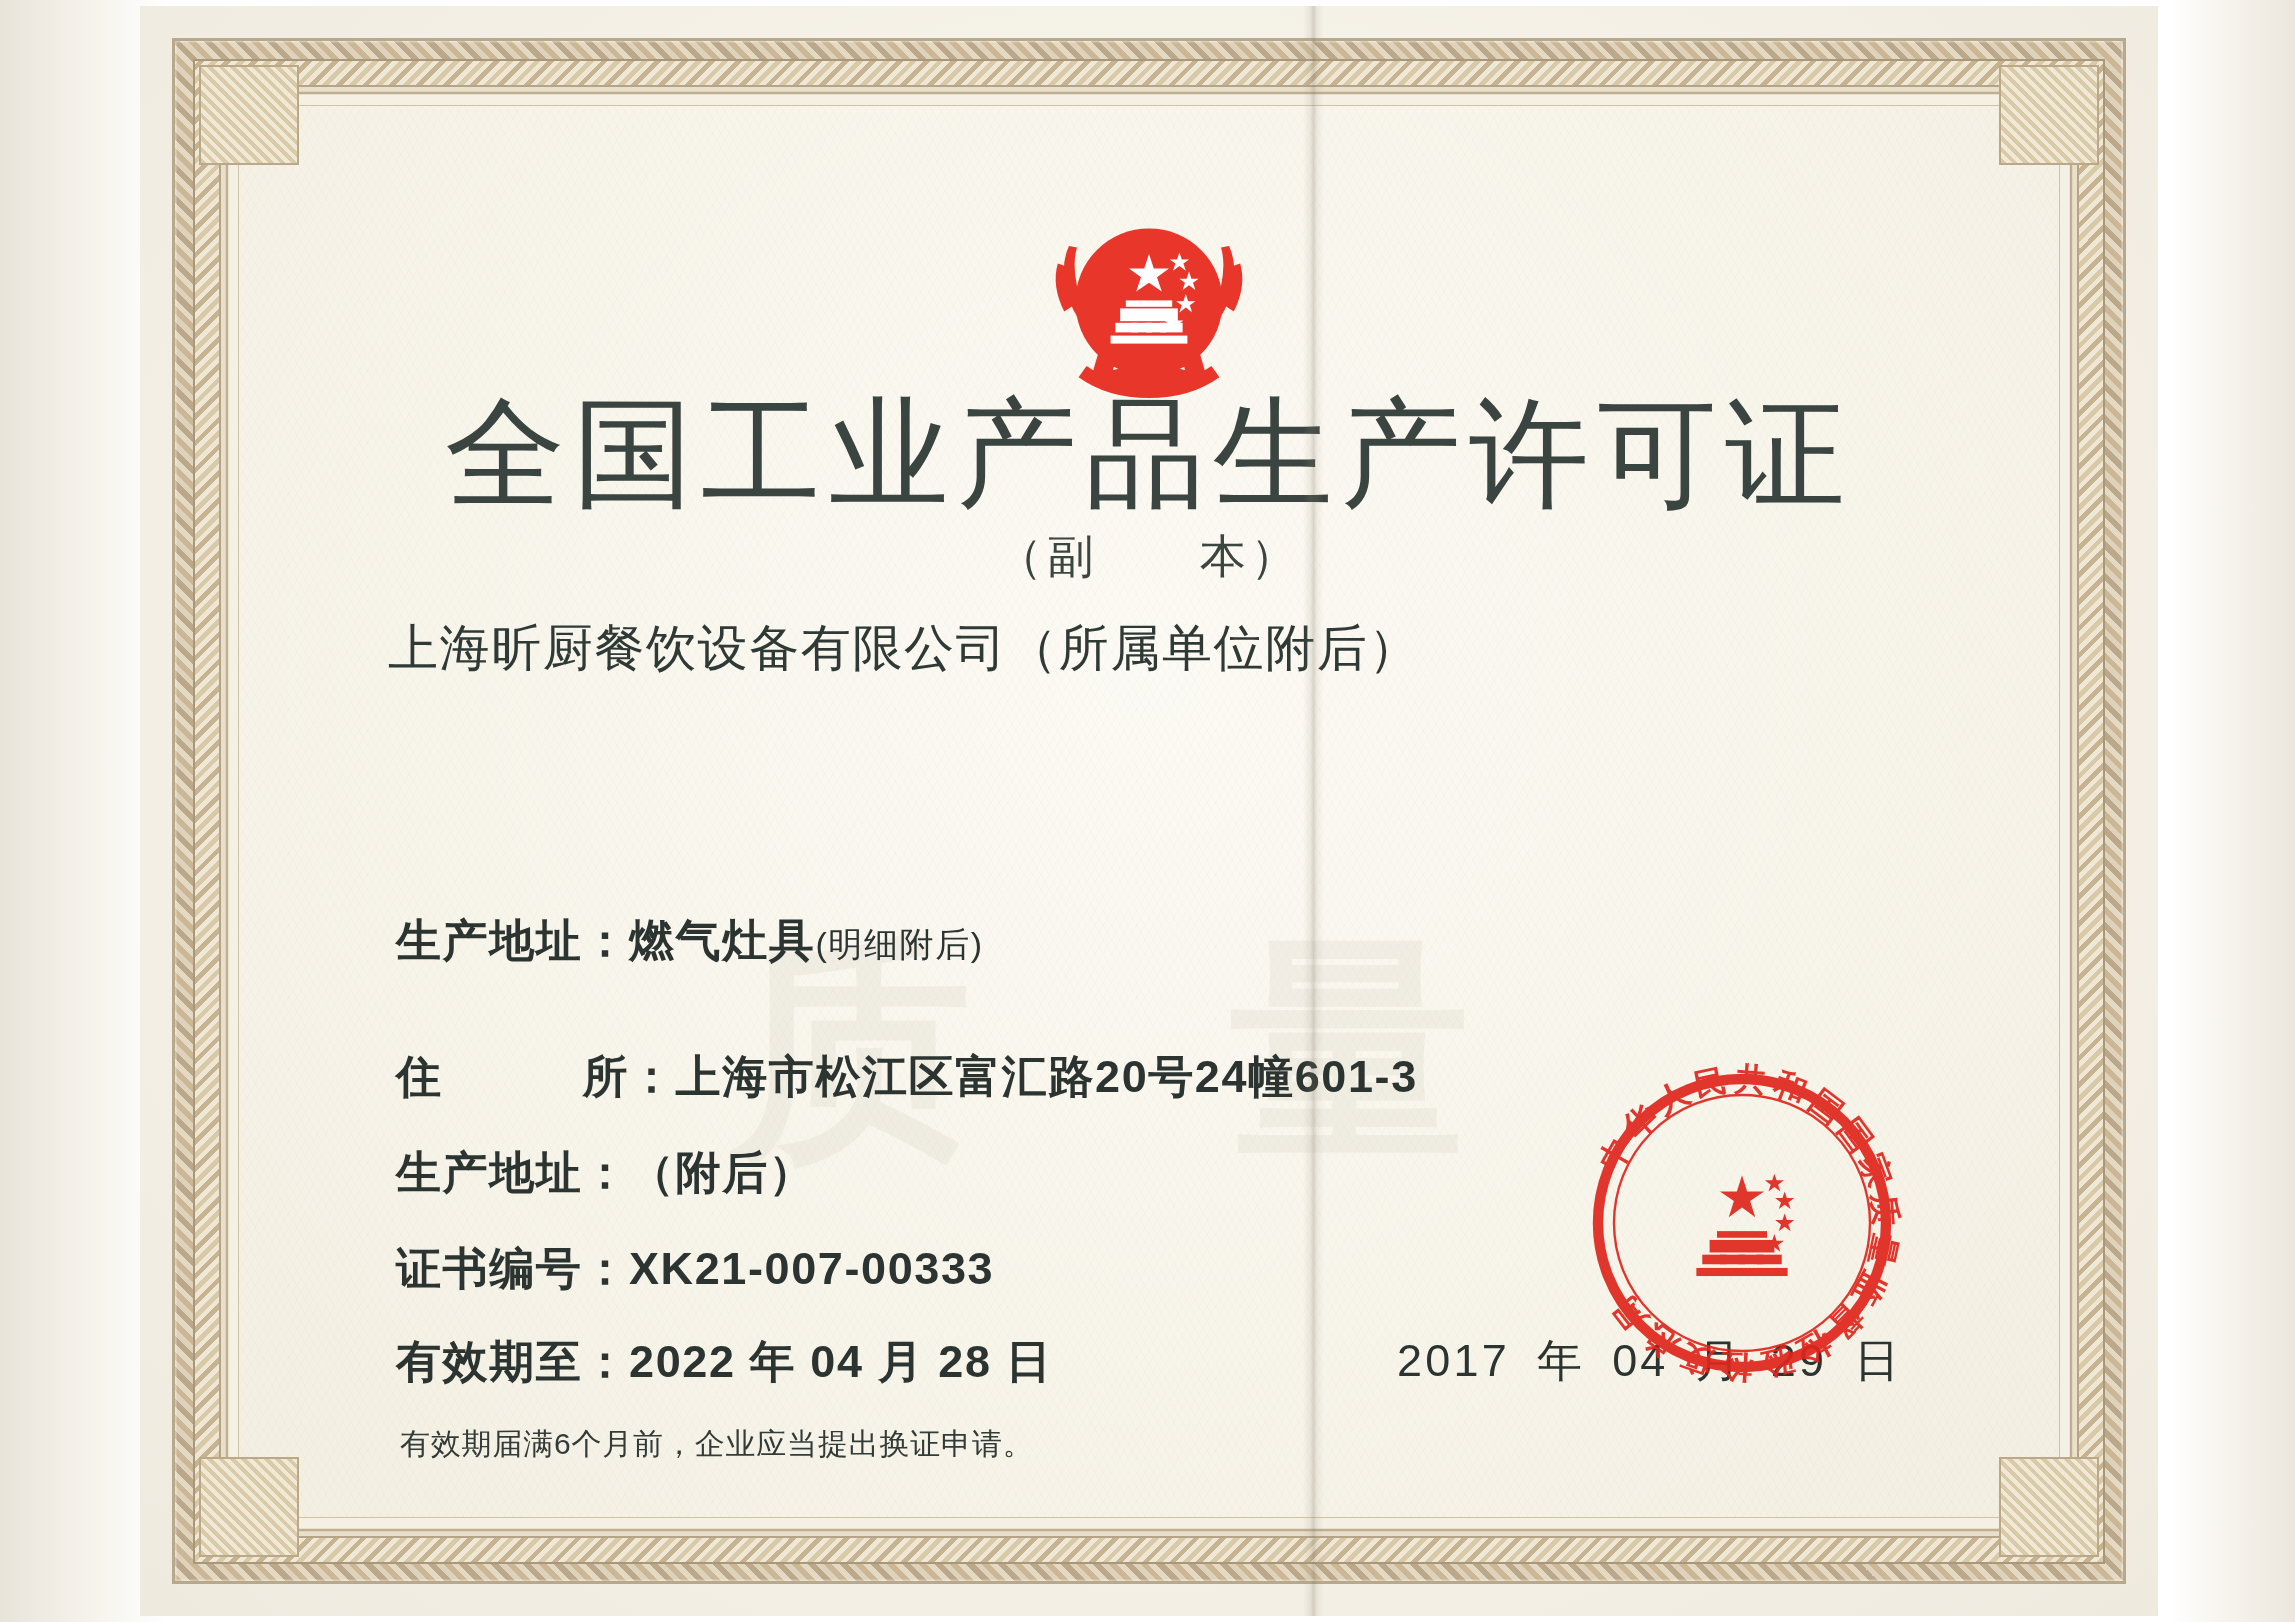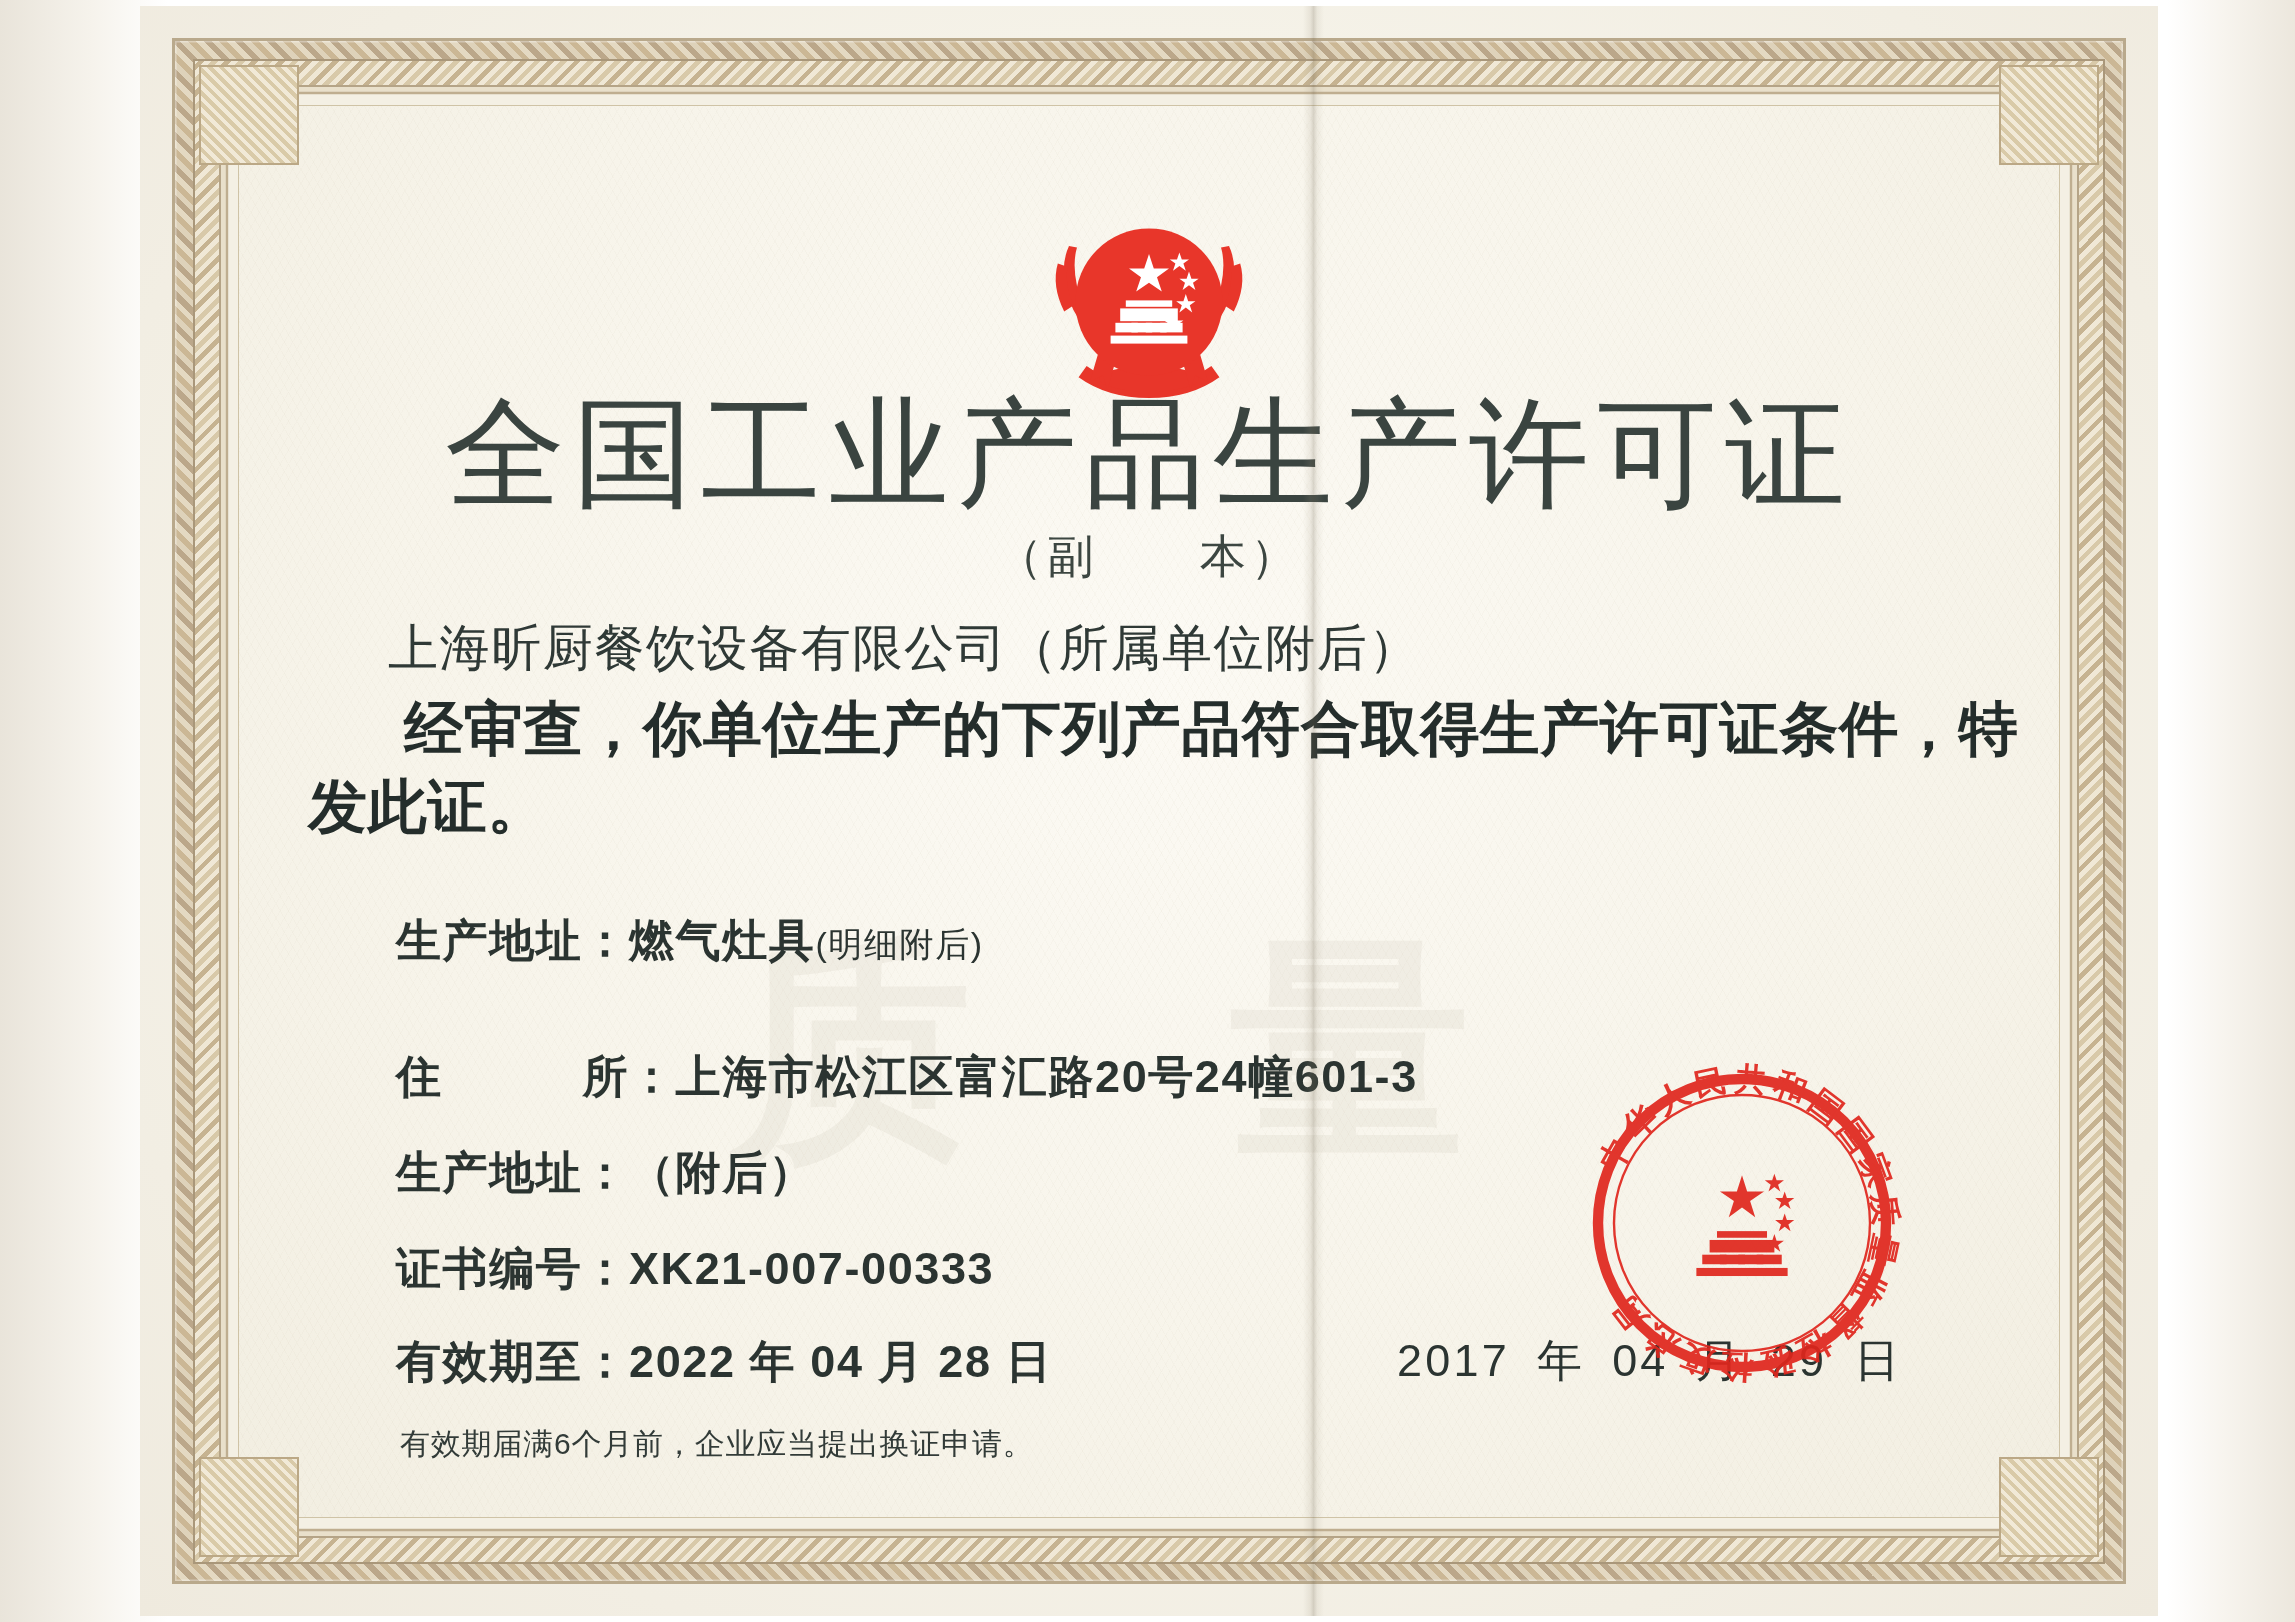--- a/index.html
+++ b/index.html
@@ -337,21 +337,20 @@
             <polygon points="210,142 213,151 222,151 215,156 218,165 210,159 202,165 205,156 198,151 207,151"></polygon>
             <polygon points="206,170 209,179 218,179 211,184 214,193 206,187 198,193 201,184 194,179 203,179"></polygon>
             <polygon points="191,194 194,203 203,203 196,208 199,217 191,211 183,217 186,208 179,203 188,203"></polygon>
           </g>
         </svg>
       </div>
 
       <div class="title">全国工业产品生产许可证</div>
       <div class="subtitle">（副　　本）</div>
       <div class="company">上海昕厨餐饮设备有限公司（所属单位附后）</div>
-      <div class="body-text">经审查，你单位生产的下列产品符合取得生产许可证条件，特发此证。</div>
 
       <div class="field f-product">
         <span class="label">生产地址：</span><span class="value">燃气灶具</span><span class="note">(明细附后)</span>
       </div>
 
       <div class="field f-address">
         <span class="label">住　　　所：</span><span class="value">上海市松江区富汇路20号24幢601-3</span>
       </div>
 
       <div class="field f-factory">

